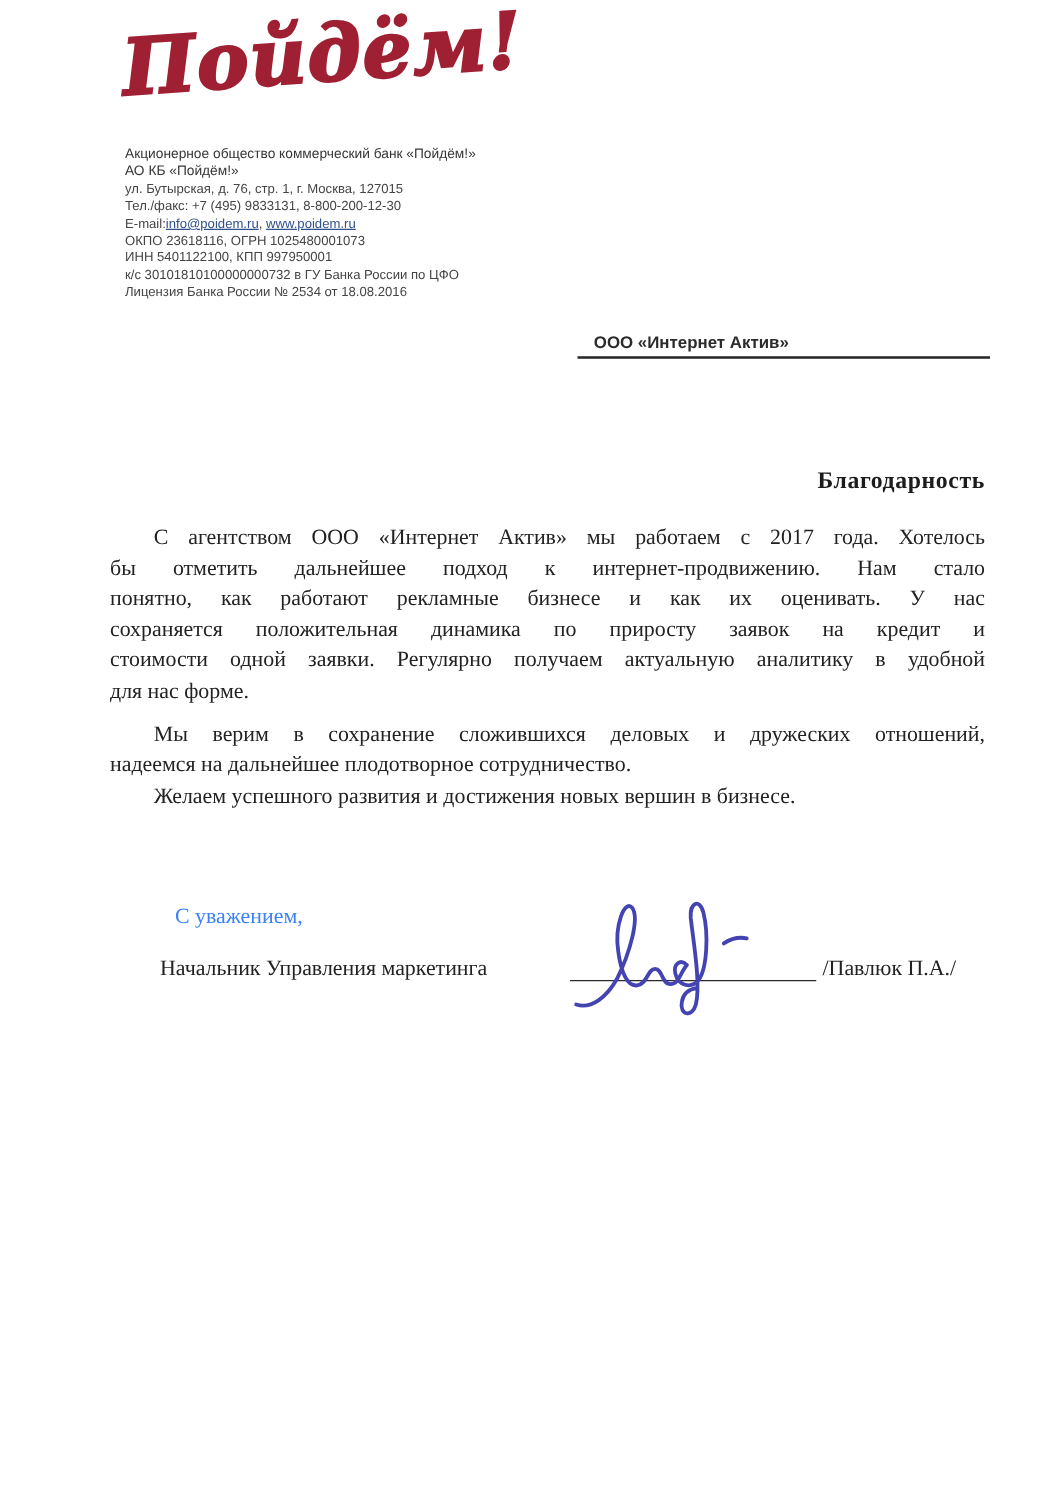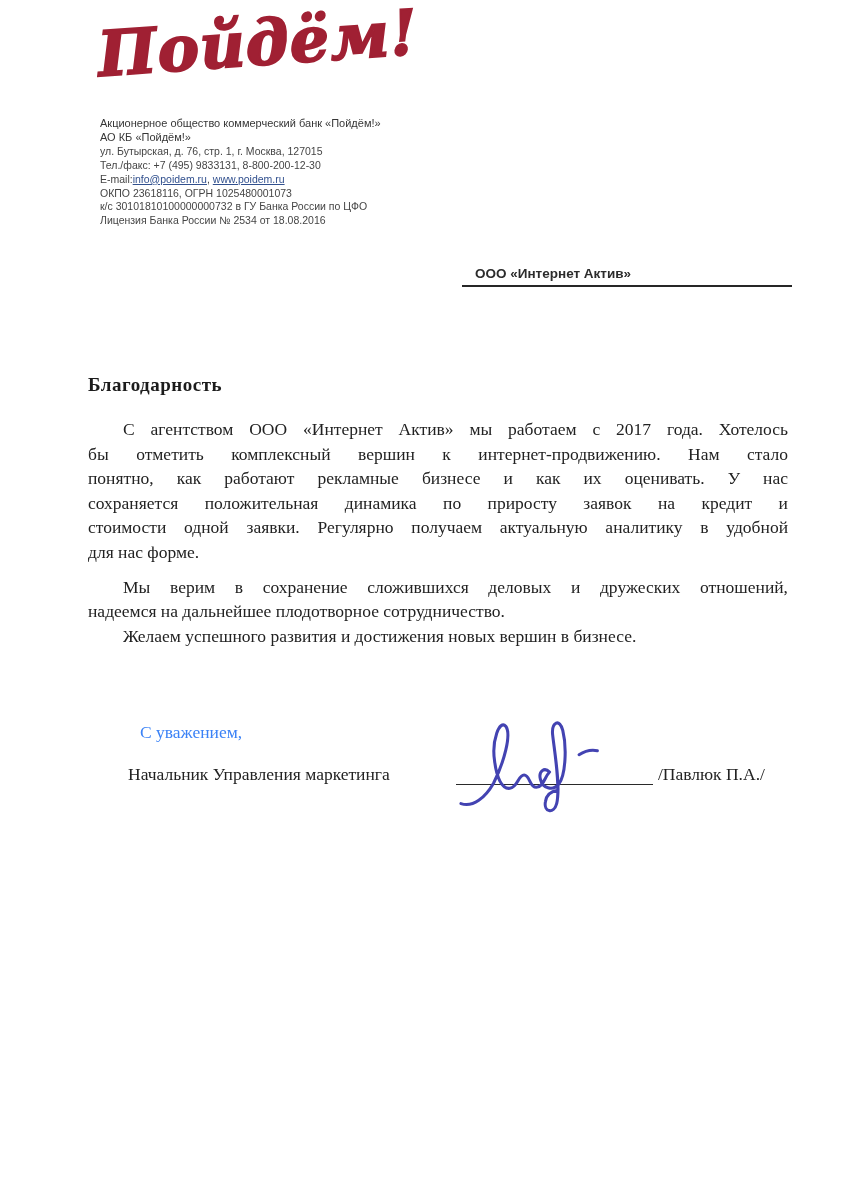--- a/index.html
+++ b/index.html
@@ -46,21 +46,21 @@
     border-bottom:2.5px solid #262626;
     padding:0 0 4px 13px;box-sizing:border-box;
     font-family:"Liberation Sans",sans-serif;
     font-size:13.5px;font-weight:bold;color:#2c2c2c;
     white-space:nowrap;
   }
 
   
   .title{
     position:absolute;left:88px;top:374px;width:700px;
-    text-align:left;font-weight:bold;font-size:19px;
+    text-align:right;font-weight:bold;font-size:19px;
     letter-spacing:.5px;color:#1c1c1c;
   }
 
   
   .body-text{
     position:absolute;left:88px;top:417px;width:700px;
     font-size:17.5px;line-height:24.6px;color:#222222;
   }
   .bline{text-align:justify;text-align-last:justify;}
   .bline.last{text-align-last:left;}
@@ -81,34 +81,35 @@
 
   <div class="logo">Пойдём!</div>
 
   <div class="letterhead">
     <div class="lh-line lh-bold">Акционерное общество коммерческий банк «Пойдём!»</div>
     <div class="lh-line lh-bold">АО КБ «Пойдём!»</div>
     <div class="lh-line">ул. Бутырская, д. 76, стр. 1, г. Москва, 127015</div>
     <div class="lh-line">Тел./факс: +7 (495) 9833131, 8-800-200-12-30</div>
     <div class="lh-line"><span>E-mail:</span><a class="lh-link">info@poidem.ru</a><span class="lh-sep">, </span><a class="lh-link">www.poidem.ru</a></div>
     <div class="lh-line">ОКПО 23618116, ОГРН 1025480001073</div>
+    <div class="lh-line">ИНН 5401122100, КПП 997950001</div>
     <div class="lh-line">к/с 30101810100000000732 в ГУ Банка России по ЦФО</div>
     <div class="lh-line">Лицензия Банка России № 2534 от 18.08.2016</div>
   </div>
 
   <div class="recipient">
     <span>ООО «Интернет Актив»</span>
   </div>
 
   <div class="title">Благодарность</div>
 
   <div class="body-text">
     <div class="para">
         <div class="bline">С агентством ООО «Интернет Актив» мы работаем с 2017 года. Хотелось</div>
-        <div class="bline">бы отметить комплексный вершин к интернет-продвижению. Нам стало</div>
+        <div class="bline">бы отметить дальнейшее подход к интернет-продвижению. Нам стало</div>
         <div class="bline">понятно, как работают рекламные бизнесе и как их оценивать. У нас</div>
         <div class="bline">сохраняется положительная динамика по приросту заявок на кредит и</div>
         <div class="bline">стоимости одной заявки. Регулярно получаем актуальную аналитику в удобной</div>
         <div class="bline last">для нас форме.</div>
       </div>
     <div class="para gap">
         <div class="bline">Мы верим в сохранение сложившихся деловых и дружеских отношений,</div>
         <div class="bline last">надеемся на дальнейшее плодотворное сотрудничество.</div>
       </div>
     <div class="para">

